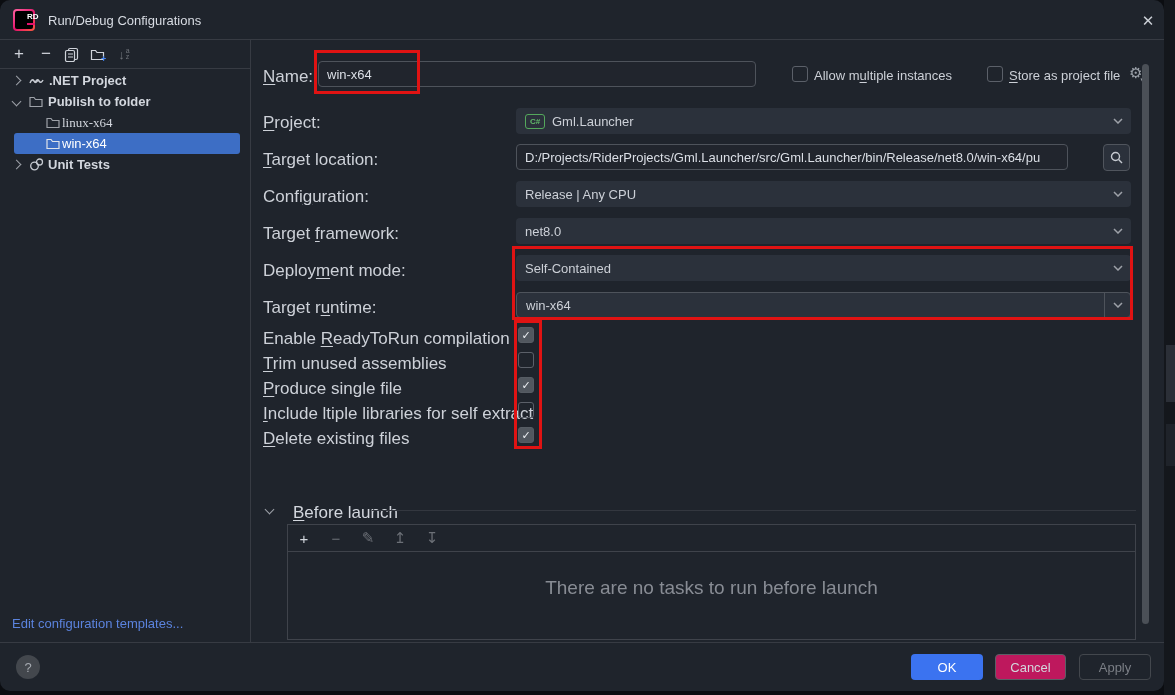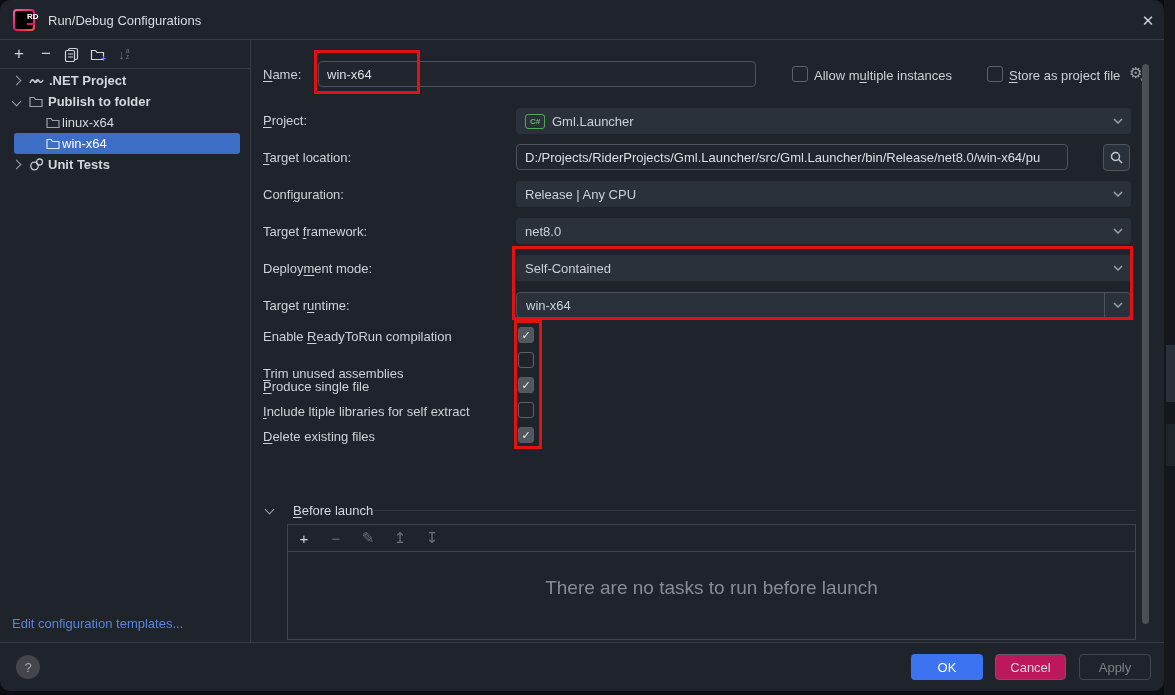--- a/index.html
+++ b/index.html
@@ -21,21 +21,21 @@
   .tree-row{position:absolute;left:0;width:250px;height:21px;display:flex;align-items:center;font-size:13px;color:#d3d7de;}
   .tree-row .lbl{white-space:nowrap;}
   .bold{font-weight:bold;}
   .chev{display:inline-block;width:6px;height:6px;border-right:1.5px solid #9da1a8;border-bottom:1.5px solid #9da1a8;}
   .chev.r{transform:rotate(-45deg);}
   .chev.d{transform:rotate(45deg);}
   .sel-bg{position:absolute;left:14px;top:133px;width:226px;height:21px;background:#3d6ec5;border-radius:3px;}
   .link{position:absolute;left:12px;top:616px;font-size:13px;color:#5b83de;cursor:pointer;}
 
   
-  .flabel{position:absolute;left:263px;font-size:13px;color:#cdd1d8;white-space:nowrap;text-align:right;}
+  .flabel{position:absolute;left:263px;font-size:17px;color:#cdd1d8;white-space:nowrap;text-align:right;}
   .u{text-decoration:underline;text-underline-offset:2px;}
   .txt{position:absolute;height:26px;background:#21252d;border:1px solid #4e535b;border-radius:4px;color:#dbdfe6;font-size:13px;padding:0 8px;box-sizing:border-box;font-family:"Liberation Sans",sans-serif;outline:none;}
   .sel{position:absolute;left:516px;width:615px;height:26px;background:#2b313b;border-radius:4px;display:flex;align-items:center;padding:0 26px 0 9px;box-sizing:border-box;color:#ccd0d7;font-size:13px;white-space:nowrap;overflow:hidden;cursor:pointer;}
   .sel .dd,.combo .dd{position:absolute;right:8px;top:10px;}
   .combo{position:absolute;left:516px;width:615px;height:26px;background:#2b313b;border:1px solid #4e535b;border-radius:4px;box-sizing:border-box;display:flex;align-items:center;padding:0 9px;color:#ccd0d7;font-size:13px;}
   .combo-btn{position:absolute;right:0;top:0;width:25px;height:24px;border-left:1px solid #4e535b;display:flex;align-items:center;justify-content:center;cursor:pointer;}
   .combo .dd{position:static;}
   .csharp{display:inline-flex;align-items:center;justify-content:center;min-width:16px;height:13px;border:1px solid #54a85c;border-radius:3px;color:#62bb6a;font-size:8px;font-weight:bold;margin-right:7px;padding:0 1px;}
   .search-btn{position:absolute;left:1103px;top:144px;width:25px;height:25px;border:1px solid #50555d;border-radius:4px;background:#2b313b;display:flex;align-items:center;justify-content:center;cursor:pointer;}
   .cb{position:absolute;width:16px;height:16px;border-radius:3px;border:1px solid #5b6069;box-sizing:border-box;display:flex;align-items:center;justify-content:center;font-size:11px;color:#eef0f4;cursor:pointer;background:transparent;}
@@ -116,21 +116,21 @@
   </div>
 
   <div class="tree-row" style="top:91px;">
     <span class="chev d" style="margin:0 9px 0 13px;"></span>
     <svg width="14" height="12" viewBox="0 0 14 12" style="margin-right:5px;">
         <path d="M1 1.5 h4 l1.5 2 h6.5 v7 h-12 z" fill="none" stroke="#9da1a8" stroke-width="1.2"></path>
       </svg>
     <span class="lbl bold">Publish to folder</span>
   </div>
 
-  <div class="tree-row" style="top:112px;">
+  <div class="tree-row" style="top:112px;font-family:Liberation Serif, serif;">
     <svg width="14" height="12" viewBox="0 0 14 12" style="margin:0 2px 0 46px;">
         <path d="M1 1.5 h4 l1.5 2 h6.5 v7 h-12 z" fill="none" stroke="#9da1a8" stroke-width="1.2"></path>
       </svg>
     <span class="lbl">linux-x64</span>
   </div>
 
   <div class="tree-row" style="top:133px;color:#ffffff;">
     <svg width="14" height="12" viewBox="0 0 14 12" style="margin:0 2px 0 46px;">
         <path d="M1 1.5 h4 l1.5 2 h6.5 v7 h-12 z" fill="none" stroke="#dfe3ea" stroke-width="1.2"></path>
       </svg>
@@ -208,21 +208,21 @@
           <polyline points="1,1 5,5 9,1" fill="none" stroke="#9da1a8" stroke-width="1.5"></polyline>
         </svg>
     </div>
   </div>
 
   <div class="flabel" style="top:329px;"><span>Enable </span><span class="u">R</span><span>eadyToRun compilation</span></div>
   <div class="cb on" style="left:518px;top:327px;">
       <span>✓</span>
     </div>
 
-  <div class="flabel" style="top:354px;margin-top:12px;"><span class="u">T</span><span>rim unused assemblies</span></div>
+  <div class="flabel" style="top:354px;"><span class="u">T</span><span>rim unused assemblies</span></div>
   <div class="cb" style="left:518px;top:352px;"></div>
 
   <div class="flabel" style="top:379px;"><span class="u">P</span><span>roduce single file</span></div>
   <div class="cb on" style="left:518px;top:377px;">
       <span>✓</span>
     </div>
 
   <div class="flabel" style="top:404px;"><span class="u">I</span><span>nclude ltiple libraries for self extract</span></div>
   <div class="cb" style="left:518px;top:402px;"></div>
 

